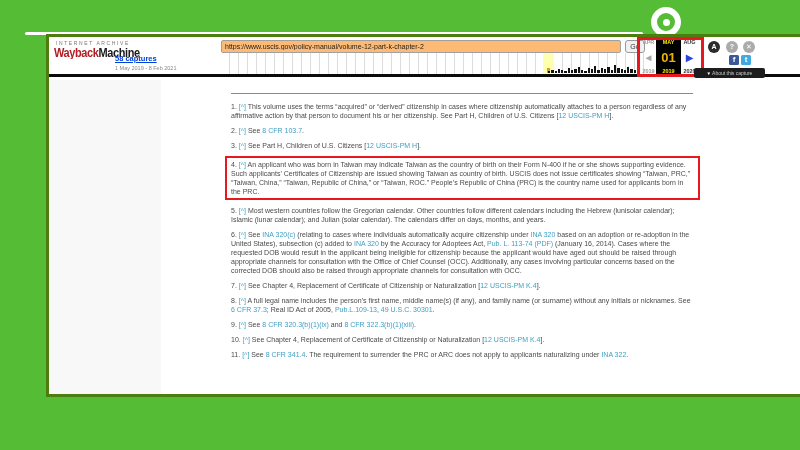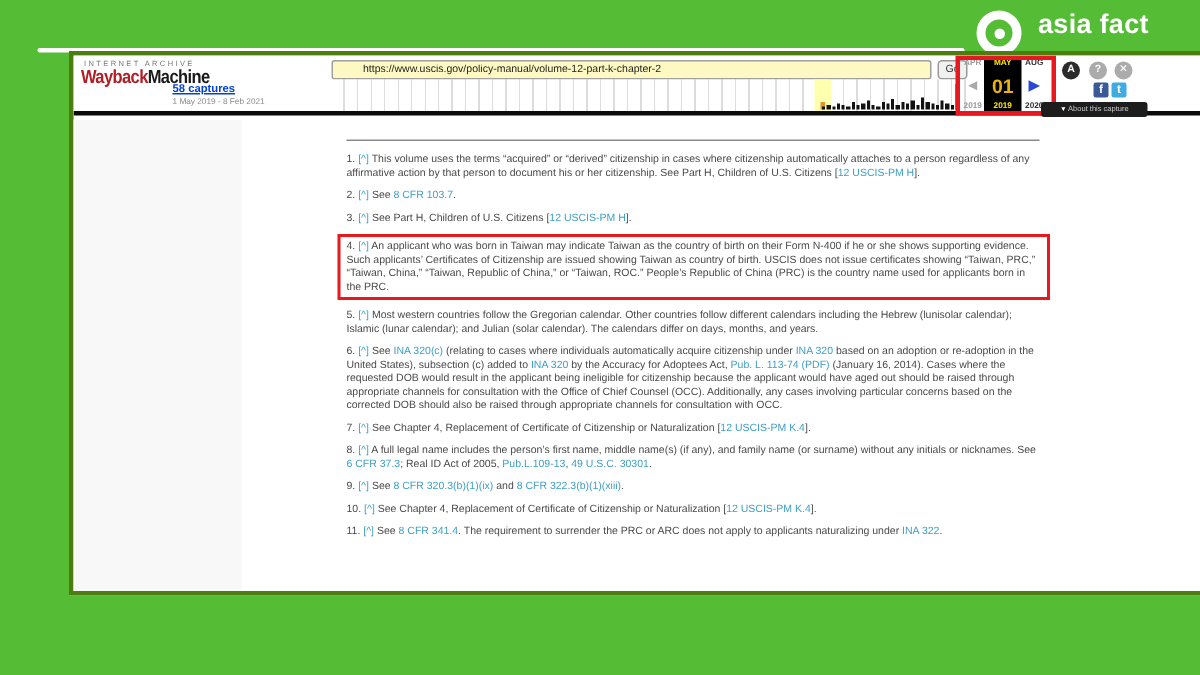--- a/index.html
+++ b/index.html
@@ -20,21 +20,21 @@
 
   
   .window { position:absolute; left:46px; top:34px; width:768px; height:363px; background:#fff; border:3px solid #4d7c0f; overflow:hidden; }
 
   
   .wb-toolbar { position:absolute; left:0; top:0; width:100%; height:40px; background:#fff; border-bottom:3px solid #0b0b0b; z-index:2; }
   .ia-arch { position:absolute; left:7px; top:3px; font-size:5px; letter-spacing:1.6px; color:#777; white-space:nowrap; }
   .ia-logo { position:absolute; left:5px; top:8px; font-size:11px; font-weight:bold; letter-spacing:-0.4px; white-space:nowrap; transform:scaleY(1.15); transform-origin:top left; }
   .ia-logo .wb { color:#b01e24; }
   .ia-logo .mach { color:#1a1a1a; }
-  .url-box { position:absolute; left:172px; top:3px; width:400px; height:13px; border:1px solid #a0a0a0; border-radius:2px; font-size:7px; color:#222; padding:0 20px; font-family:"Liberation Sans",sans-serif; background:#fef9c3; }
+  .url-box { position:absolute; left:172px; top:3px; width:400px; height:13px; border:1px solid #a0a0a0; border-radius:2px; font-size:7px; color:#222; padding:0 3px; font-family:"Liberation Sans",sans-serif; background:#fdba74; }
   .go-btn { position:absolute; left:576px; top:3px; width:20px; height:13px; font-size:7px; line-height:11px; text-align:center; border:1px solid #999; border-radius:3px; background:#f1f1f1; color:#333; }
   .captures-link { position:absolute; left:66px; top:17px; font-size:7.5px; font-weight:bold; color:#0041d9; text-decoration:underline; }
   .captures-range { position:absolute; left:66px; top:28px; font-size:5.5px; color:#8a8a8a; }
 
   
   .timeline { position:absolute; left:172px; top:16px; width:424px; height:21px;
     background:repeating-linear-gradient(90deg,#ffffff 0px,#ffffff 8px,#dcdcdc 8px,#dcdcdc 9px); }
   .tl-highlight { position:absolute; left:322px; top:0; width:11px; height:21px; background:#ffffb0; }
   .tl-tick { position:absolute; left:326px; bottom:1px; width:3px; height:5px; background:#e2942f; }
   .sparkline { position:absolute; right:1px; bottom:1px; width:96px; height:20px; display:flex; align-items:flex-end; gap:1px; }
@@ -76,21 +76,20 @@
 </head>
 <body>
 
 <div class="afcl-line"></div>
 <div class="afcl-mag">
   <div class="lens"></div>
     <div class="dot"></div>
     <div class="handle"></div>
 </div>
 <div class="afcl-text">
-  <div>asia fact</div>
 </div>
 
 <div class="window">
 
   <div class="wb-toolbar">
     <div class="ia-arch">INTERNET ARCHIVE</div>
     <div class="ia-logo"><span class="wb">Wayback</span><span class="mach">Machine</span></div>
 
     <input class="url-box" readonly="" value="https://www.uscis.gov/policy-manual/volume-12-part-k-chapter-2" style="">
     <div class="go-btn">Go</div>

